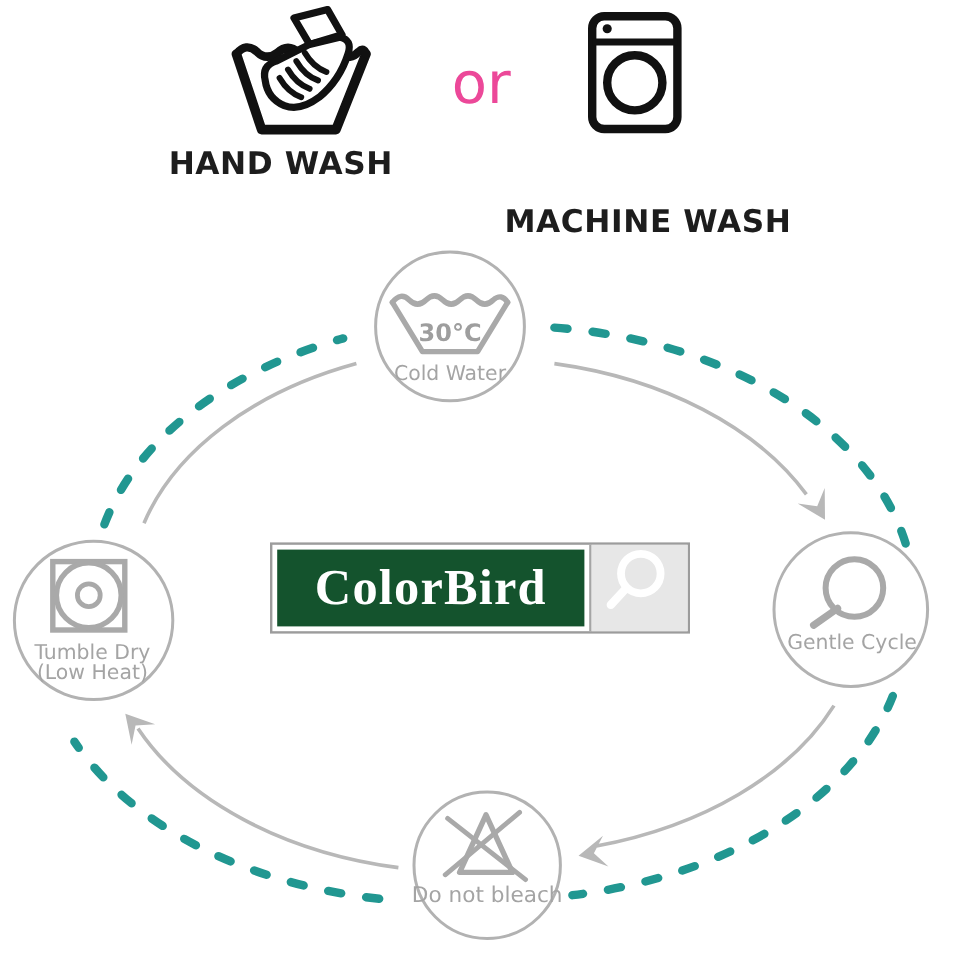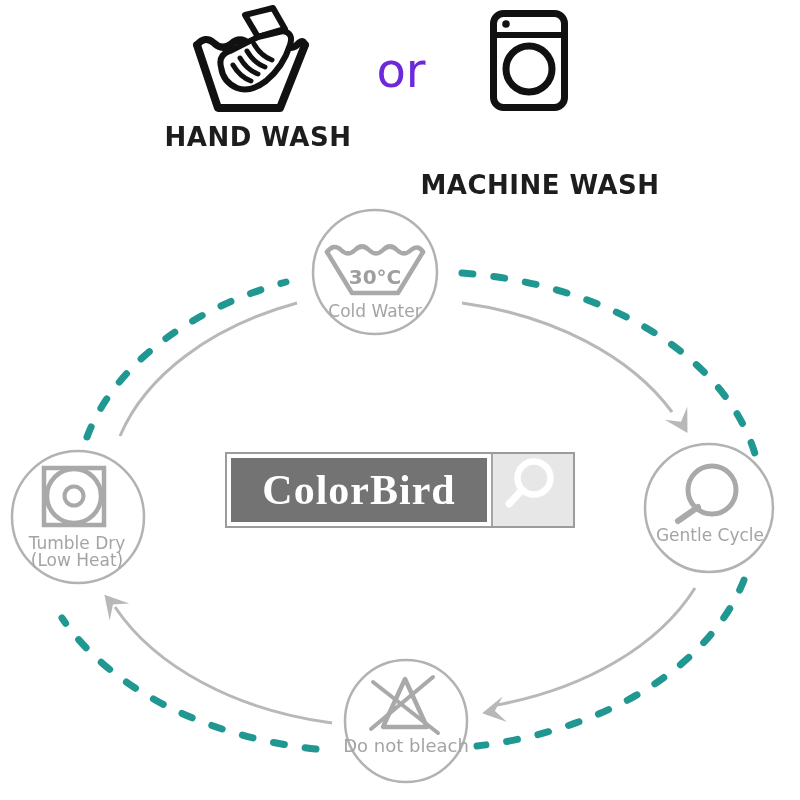--- a/index.html
+++ b/index.html
@@ -7,35 +7,35 @@
     width:800px;height:800px;background:#ffffff;position:relative;
     font-family:"DejaVu Sans","Liberation Sans",sans-serif;overflow:hidden;
   }
   .abs{position:absolute;}
   
   .top-label{
     position:absolute;top:122px;text-align:center;
     font-weight:700;font-size:26px;letter-spacing:.5px;color:#1d1d1d;
     font-family:"DejaVu Sans","Liberation Sans",sans-serif;
   }
-  .hand-label{left:136px;width:244px;}
+  .hand-label{left:112px;width:244px;}
   .machine-label{left:398px;width:284px;margin-top:48px;}
   .or-text{
     position:absolute;left:356px;top:42px;width:90px;text-align:center;
-    font-size:48px;color:#6d28d9;font-weight:400;
+    font-size:48px;color:#ec4899;font-weight:400;
   }
   
   .watermark{
     position:absolute;left:225px;top:452px;width:350px;height:76px;
     border:2px solid #9c9c9c;background:#ffffff;display:flex;box-sizing:border-box;
     z-index:5;
   }
   .wm-text-cell{flex:1;padding:4px;display:flex;}
   .wm-text-inner{
-    flex:1;background:#737373;display:flex;align-items:center;justify-content:center;
+    flex:1;background:#14532d;display:flex;align-items:center;justify-content:center;
     font-family:"Liberation Serif","DejaVu Serif",serif;font-weight:700;
     font-size:42px;color:#ffffff;letter-spacing:1px;
   }
   .wm-divider{width:2px;background:#a5a5a5;}
   .wm-icon-cell{width:80px;background:#e7e7e7;display:flex;align-items:center;justify-content:center;}
   
   text.care{
     fill:#a4a4a4;font-family:"DejaVu Sans","Liberation Sans",sans-serif;
     font-size:17px;
   }

